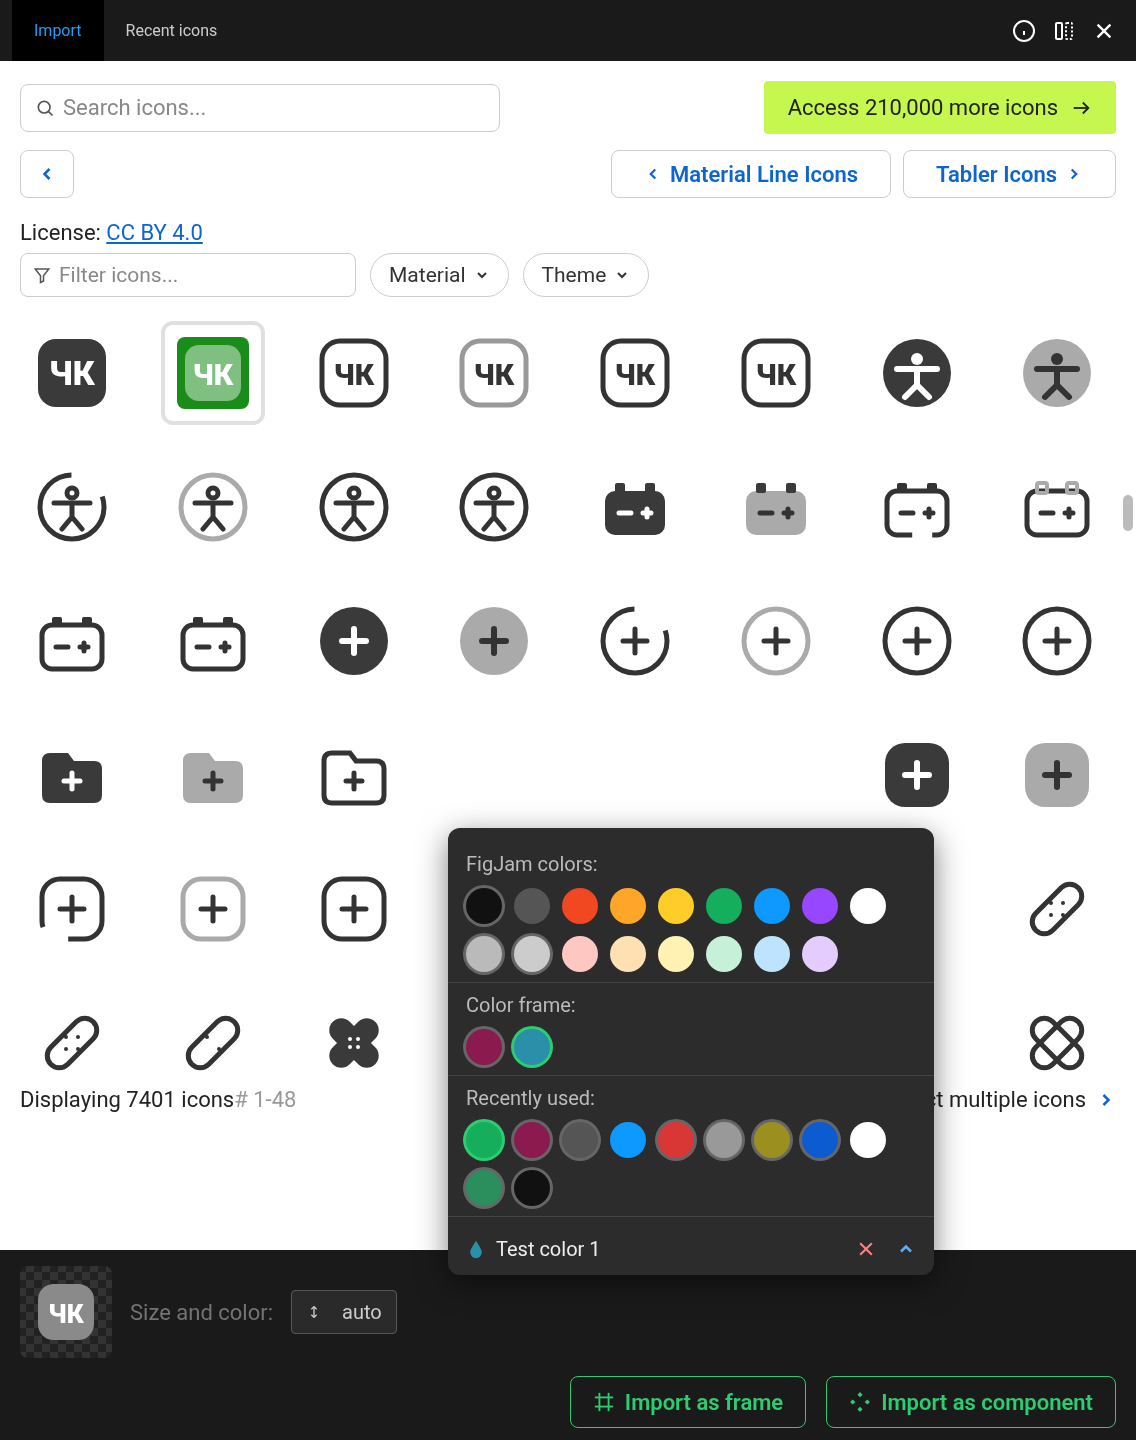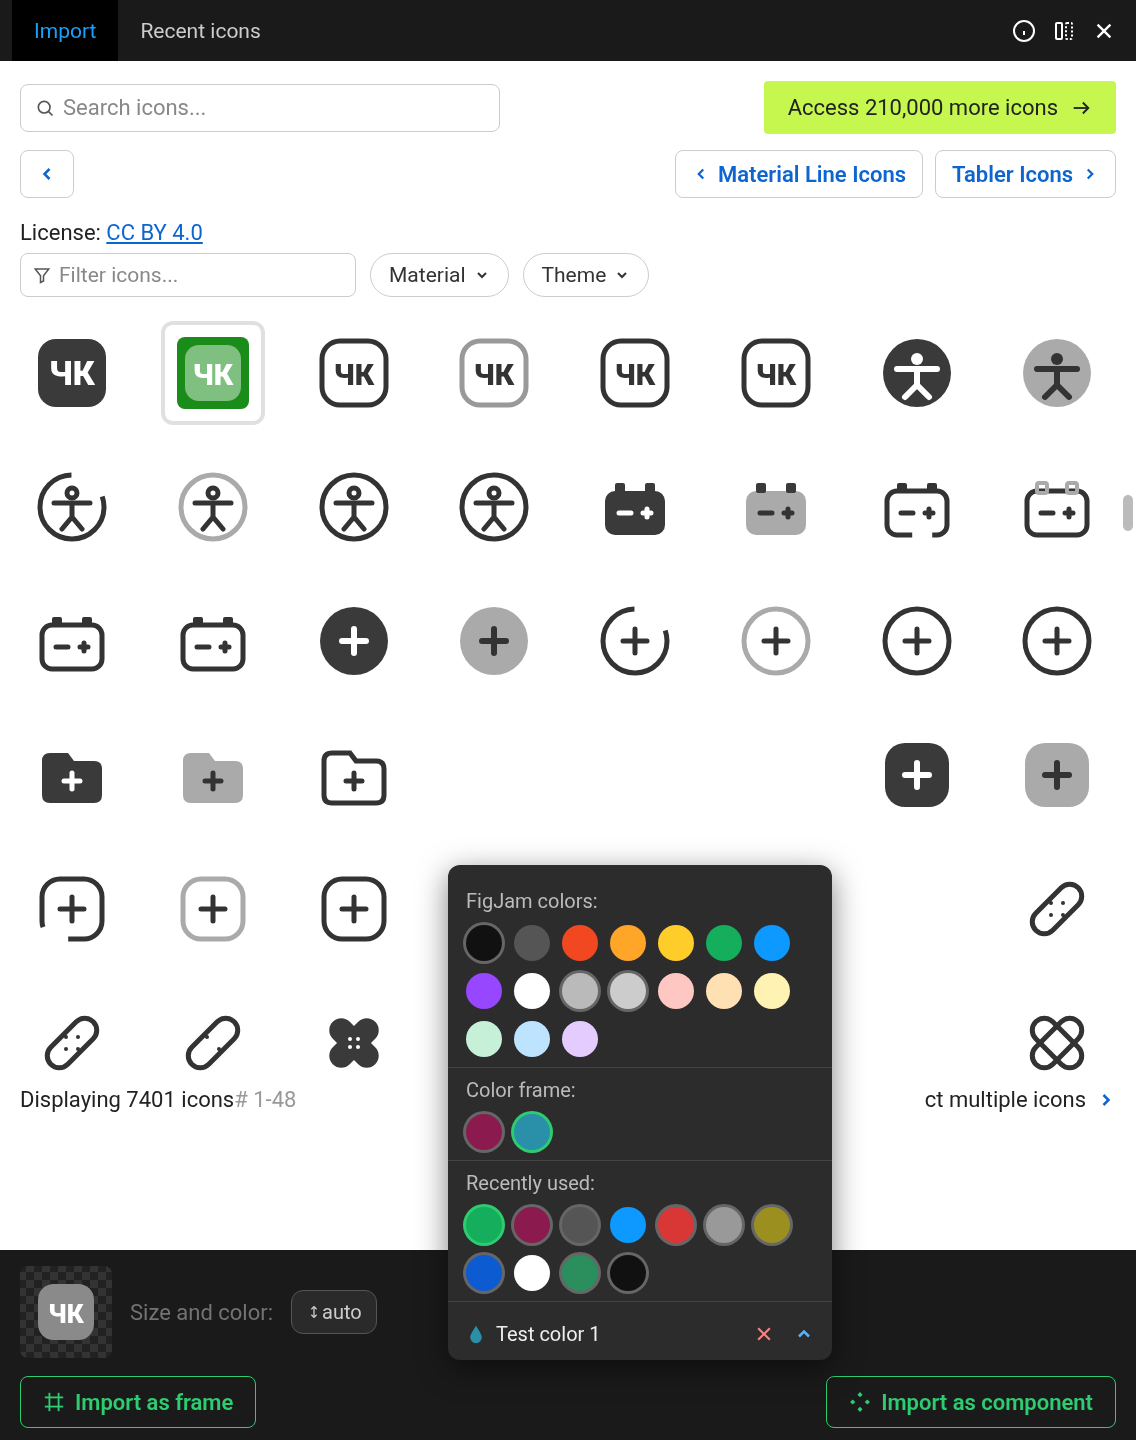--- a/index.html
+++ b/index.html
@@ -1,55 +1,55 @@
 <!DOCTYPE html>
 <html><head>
 <meta charset="utf-8">
 <style>
 *{box-sizing:border-box;margin:0;padding:0;font-family:-apple-system,BlinkMacSystemFont,"Segoe UI",Roboto,sans-serif}
 body{width:1136px;height:1440px;background:#fff;overflow:hidden;position:relative}
 .header{height:61px;background:#1a1a1a;display:flex;align-items:center;padding:0 12px}
-.tab{padding:3px 22px;height:61px;display:flex;align-items:center;font-size:21px;cursor:pointer}
+.tab{padding:3px 22px;height:61px;display:flex;align-items:center;font-size:16px;cursor:pointer}
 .tab.active{color:#18a0fb;background:#000}
 .tab:not(.active){color:#ccc}
 .header-spacer{flex:1}
 .header-icon{width:40px;height:40px;display:flex;align-items:center;justify-content:center;color:#fff;cursor:pointer}
 .content{padding:20px;position:relative;height:1069px;overflow:hidden}
 .search-row{display:flex;gap:12px;align-items:center;margin-bottom:16px}
 .search-box{flex:0 0 480px;height:48px;border:1px solid #ccc;border-radius:8px;display:flex;align-items:center;padding:0 14px;color:#888;font-size:22px}
 .search-box svg{margin-right:8px;flex-shrink:0}
 .promo{margin-left:auto;background:#c6f74e;padding:14px 24px;border-radius:4px;display:flex;align-items:center;font-size:22px;color:#222;gap:12px;cursor:pointer}
 .nav-row{display:flex;gap:12px;align-items:center;margin-bottom:22px}
 .back-btn{width:54px;height:48px;border:1px solid #ccc;border-radius:8px;display:flex;align-items:center;justify-content:center;color:#0d66d0;cursor:pointer}
 .nav-spacer{flex:1}
-.pill-btn{height:48px;border:1px solid #ccc;border-radius:8px;display:flex;align-items:center;padding:0 16px;color:#0d66d0;font-size:22px;font-weight:600;gap:8px;cursor:pointer}
+.pill-btn{height:48px;border:1px solid #ccc;border-radius:8px;display:flex;align-items:center;padding:0 32px;color:#0d66d0;font-size:22px;font-weight:600;gap:8px;cursor:pointer}
 .title-row{display:flex;align-items:center;margin-bottom:16px}
 .title-text{font-size:26px;color:#222}
 .title-link{color:#0d66d0;text-decoration:underline}
 .title-actions{margin-left:auto;display:flex;gap:10px}
 .sq-btn{width:48px;height:48px;border:1px solid #ccc;border-radius:8px;display:flex;align-items:center;justify-content:center;color:#0d66d0;cursor:pointer}
 .license-row{font-size:22px;color:#222;margin-bottom:8px}
 .filter-row{display:flex;gap:14px;align-items:center;margin-bottom:24px}
 .filter-box{width:336px;height:44px;border:1px solid #ccc;border-radius:8px;display:flex;align-items:center;padding:0 12px;color:#888;font-size:21px;gap:8px}
 .dd{height:44px;border:1px solid #ccc;border-radius:22px;display:flex;align-items:center;padding:0 18px;color:#333;font-size:21px;gap:8px;cursor:pointer}
 .icon-grid{display:grid;grid-template-columns:repeat(8,1fr);gap:38px 38px;padding:4px}
 .icon-cell{width:96px;height:96px;display:flex;align-items:center;justify-content:center;border-radius:8px}
 .icon-cell.selected{background:#fff;box-shadow:0 0 0 4px #e0e0e0}
 .icon-shape{width:80px;height:80px}
 .status-row{position:absolute;bottom:18px;left:20px;right:20px;display:flex;align-items:center;font-size:22px;color:#222}
 .status-row .dim{color:#999;}
 .status-row .right{margin-left:auto;display:flex;align-items:center;gap:10px}
 .footer{position:absolute;bottom:0;left:0;right:0;height:190px;background:#1a1a1a;padding:16px 20px;display:flex;flex-direction:column;gap:18px}
 .footer-top{display:flex;align-items:center;gap:18px}
 .preview{width:92px;height:92px;border-radius:8px;background:repeating-conic-gradient(#333 0 25%,#222 0 50%) 50%/16px 16px;display:flex;align-items:center;justify-content:center}
 .footer-label{color:#737373;font-size:22px}
-.size-dd{height:44px;border:1px solid #555;border-radius:12px;display:flex;align-items:center;padding:0 14px;color:#ccc;font-size:20px;gap:0;background:#2a2a2a}
-.footer-bottom{display:flex;gap:28px;justify-content:space-between}
+.size-dd{height:44px;border:1px solid #555;border-radius:4px;display:flex;align-items:center;padding:0 14px;color:#ccc;font-size:20px;gap:20px;background:#2a2a2a}
+.footer-bottom{display:flex;gap:20px;justify-content:flex-end}
 .import-btn{height:52px;border:1px solid #2ecc71;border-radius:8px;display:flex;align-items:center;padding:0 22px;color:#2ecc71;font-size:22px;gap:10px;cursor:pointer;font-weight:600}
-.color-popup{position:absolute;left:448px;top:865px;width:384px;background:#2c2c2c;border-radius:12px;box-shadow:0 8px 30px rgba(0,0,0,.5);z-index:100;padding:14px 18px;color:#bbb}
+.color-popup{position:absolute;left:448px;top:828px;width:486px;background:#2c2c2c;border-radius:12px;box-shadow:0 8px 30px rgba(0,0,0,.5);z-index:100;padding:14px 18px;color:#bbb}
 .cp-section{font-size:20px;margin:10px 0 12px}
 .swatch-row{display:flex;flex-wrap:wrap;gap:12px;margin-bottom:10px}
 .swatch{width:36px;height:36px;border-radius:50%;cursor:pointer}
 .swatch.outlined{box-shadow:0 0 0 3px #666}
 .swatch.ring{box-shadow:0 0 0 3px #2ecc71}
 .cp-divider{height:1px;background:#444;margin:8px -18px}
 .cp-footer{display:flex;align-items:center;gap:10px;padding-top:12px;font-size:20px;color:#eee}
 .cp-footer .spacer{flex:1}
 .scrollbar{position:absolute;right:3px;top:434px;width:10px;height:36px;background:#bbb;border-radius:5px}
 </style>

